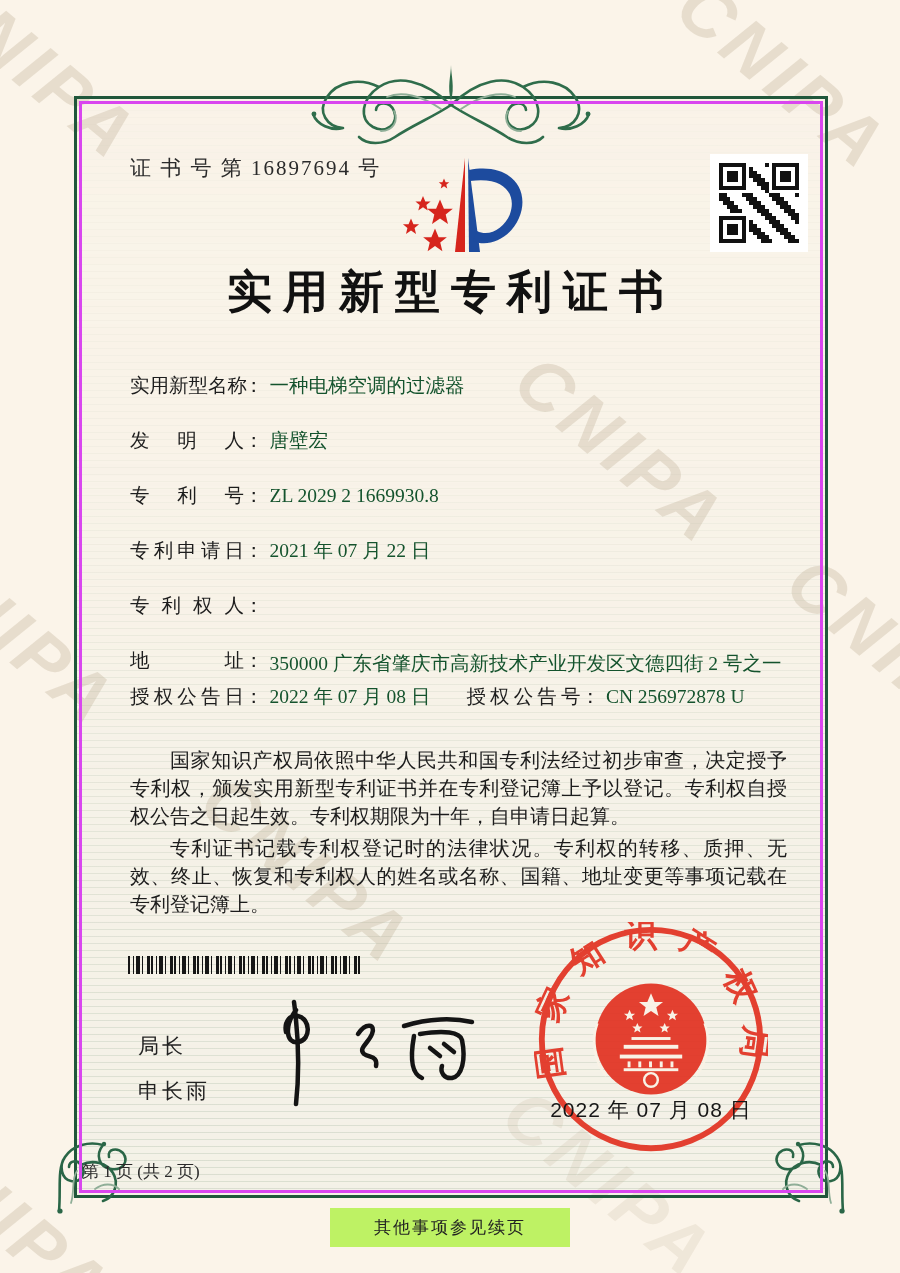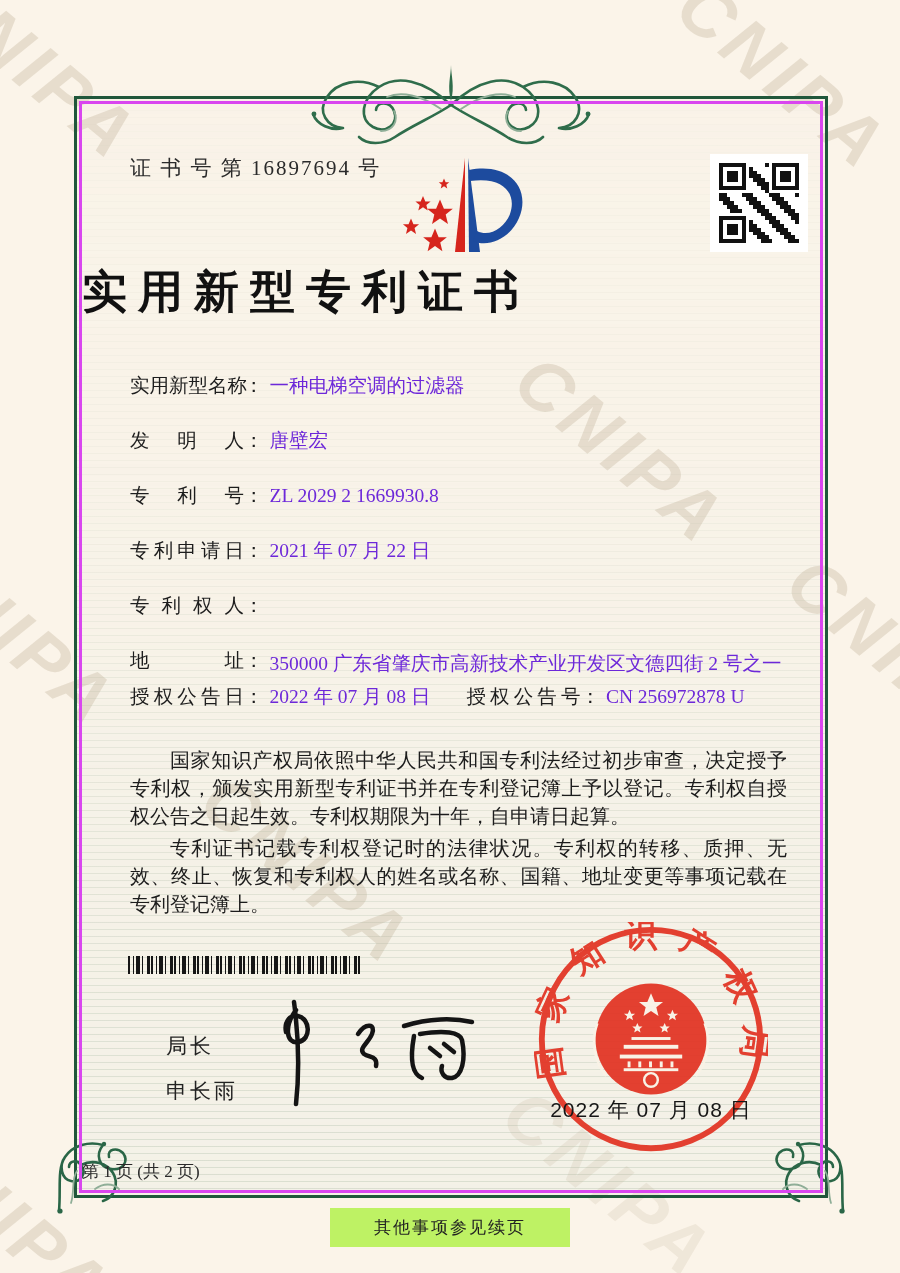--- a/index.html
+++ b/index.html
@@ -28,45 +28,45 @@
     border:3px solid #20573b;
   }
   .frame-inner {
     position:absolute; left:2px; top:2px; right:2px; bottom:2px;
     border:3px solid #d946ef;
     text-decoration:underline;
   }
   .cert-no { position:absolute; left:48px; top:50px; font-size:21px; letter-spacing:2px; color:#2a2a2a; }
   .qr-box { position:absolute; left:628px; top:50px; background:#ffffff; padding:9px; }
   .logo { position:absolute; left:50%; top:48px; transform:translateX(-50%); }
-  .title { position:absolute; left:0; top:158px; width:100%; 
+  .title { position:absolute; left:0; top:158px; width:100%; text-align:center;
            font-size:45px; font-weight:700; letter-spacing:11px; color:#111; }
   .fields { position:absolute; left:48px; top:271px; width:672px; font-size:19.5px; }
   .frow { margin-bottom:33px; display:flex; align-items:flex-start; line-height:22px; }
   .frow.addr { margin-bottom:8px; }
   .frow.addr .fval { line-height:28px; }
   .jlabel { display:inline-flex; width:114px; justify-content:space-between; flex:none; color:#1d1d1d; }
   .colon { flex:none; }
-  .fval { margin-left:6px; color:#6d28d9; }
+  .fval { margin-left:6px; color:#14532d; }
   .frow.addr .fval { width:528px; }
   .grant2 { margin-left:36px; display:flex; }
   .body-text { position:absolute; left:48px; top:642px; width:657px; font-size:20px; line-height:28px; color:#1c1c1c; }
   .body-text p { text-indent:2em; margin:0 0 4px 0; text-align:justify; }
   .barcode {
     position:absolute; left:46px; top:852px; width:232px; height:18px;
     background:repeating-linear-gradient(90deg,
       #161616 0 2px, transparent 2px 5px,
       #161616 5px 6px, transparent 6px 8px,
       #161616 8px 12px, transparent 12px 14px,
       #161616 14px 15px, transparent 15px 19px,
       #161616 19px 22px, transparent 22px 23px);
   }
   .sign-labels { position:absolute; left:56px; top:928px; font-family:"Liberation Sans","DejaVu Sans",sans-serif;
                  font-size:21px; color:#222; }
-  .sign-labels div { margin-bottom:17px; letter-spacing:3px;margin-left:28px; }
+  .sign-labels div { margin-bottom:17px; letter-spacing:3px; }
   .signature { position:absolute; left:172px; top:888px; }
   .seal { position:absolute; left:452px; top:818px; width:234px; height:234px; }
   .seal-date { position:absolute; left:452px; top:992px; width:234px; text-align:center;
                font-family:"Liberation Sans","DejaVu Sans",sans-serif;
                font-size:21px; letter-spacing:1px; color:#161616; }
   .page-no { position:absolute; left:0; top:1056px; width:100%; text-align:left; font-size:17px; color:#2a2a2a; }
   .footnote { position:absolute; left:50%; top:1208px; transform:translateX(-50%); z-index:3;
               background:#bef264; padding:8px 44px; font-size:17px; letter-spacing:2px;
               color:#222; white-space:nowrap; }
   .orn-top { position:absolute; left:50%; top:-42px; transform:translateX(-50%); }

